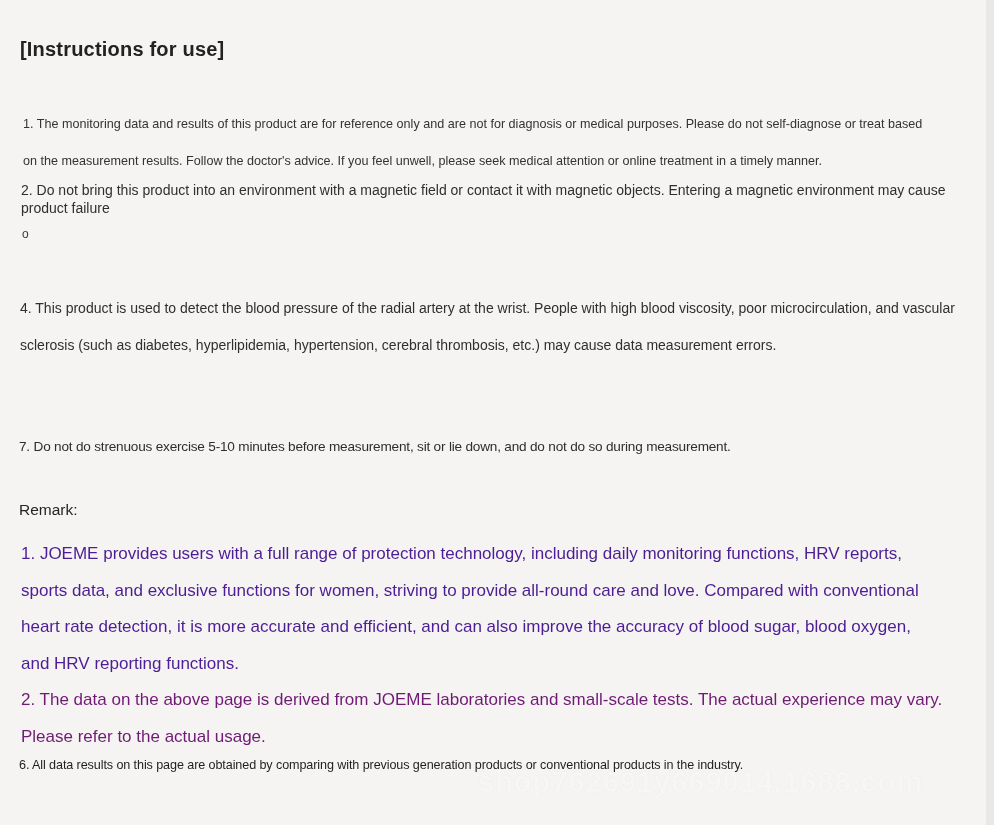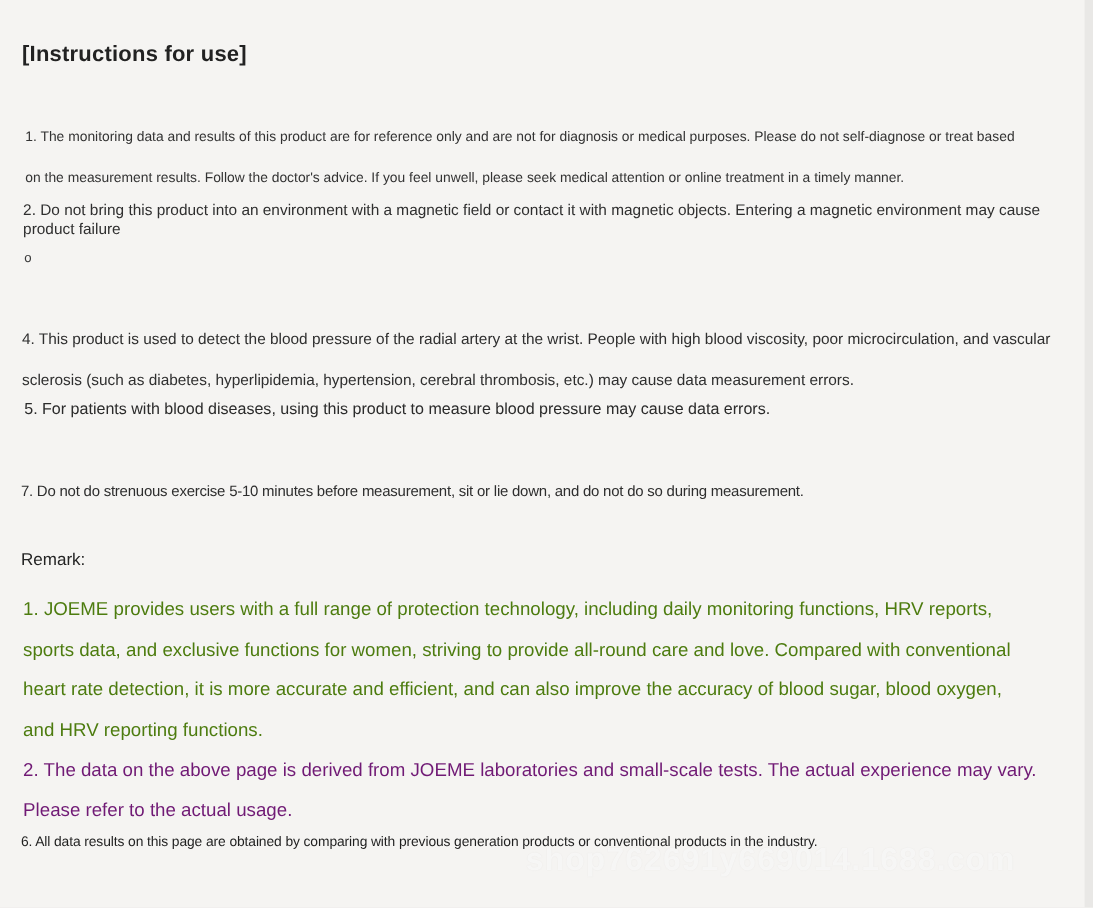--- a/index.html
+++ b/index.html
@@ -63,21 +63,21 @@
     color:#2e2e2e;
   }
   .remark-label{
     left:19px;top:501px;
     font-size:15.5px;
     color:#242424;
   }
   .rem1{
     left:21px;top:536px;width:922px;
     font-size:17px;line-height:36.5px;
-    color:#4d7c0f;
+    color:#4c1d95;
   }
   .rem2{
     left:21px;top:682px;width:936px;
     font-size:17px;line-height:36.5px;
     color:#701a75;
   }
   .rem3{
     left:19px;top:757px;width:940px;
     font-size:12.6px;line-height:16px;
     letter-spacing:-0.1px;
@@ -95,21 +95,20 @@
 </head>
 <body>
 
 <div class="page">
   <p class="title">[Instructions for use]</p>
 
   <p class="ins1">1. The monitoring data and results of this product are for reference only and are not for diagnosis or medical purposes. Please do not self-diagnose or treat based on the measurement results. Follow the doctor's advice. If you feel unwell, please seek medical attention or online treatment in a timely manner.</p>
   <p class="ins2">2. Do not bring this product into an environment with a magnetic field or contact it with magnetic objects. Entering a magnetic environment may cause product failure</p>
   <p class="omark">o</p>
   <p class="ins4">4. This product is used to detect the blood pressure of the radial artery at the wrist. People with high blood viscosity, poor microcirculation, and vascular sclerosis (such as diabetes, hyperlipidemia, hypertension, cerebral thrombosis, etc.) may cause data measurement errors.</p>
-  <p class="ins5">5. For patients with blood diseases, using this product to measure blood pressure may cause data errors.</p>
   <p class="ins7">7. Do not do strenuous exercise 5-10 minutes before measurement, sit or lie down, and do not do so during measurement.</p>
 
   <p class="remark-label">Remark:</p>
   <p class="rem1">1. JOEME provides users with a full range of protection technology, including daily monitoring functions, HRV reports, sports data, and exclusive functions for women, striving to provide all-round care and love. Compared with conventional heart rate detection, it is more accurate and efficient, and can also improve the accuracy of blood sugar, blood oxygen, and HRV reporting functions.</p>
   <p class="rem2">2. The data on the above page is derived from JOEME laboratories and small-scale tests. The actual experience may vary. Please refer to the actual usage.</p>
   <p class="rem3">6. All data results on this page are obtained by comparing with previous generation products or conventional products in the industry.</p>
 
   <p class="watermark">shop762691y669014.1688.com</p>
 </div>
 

